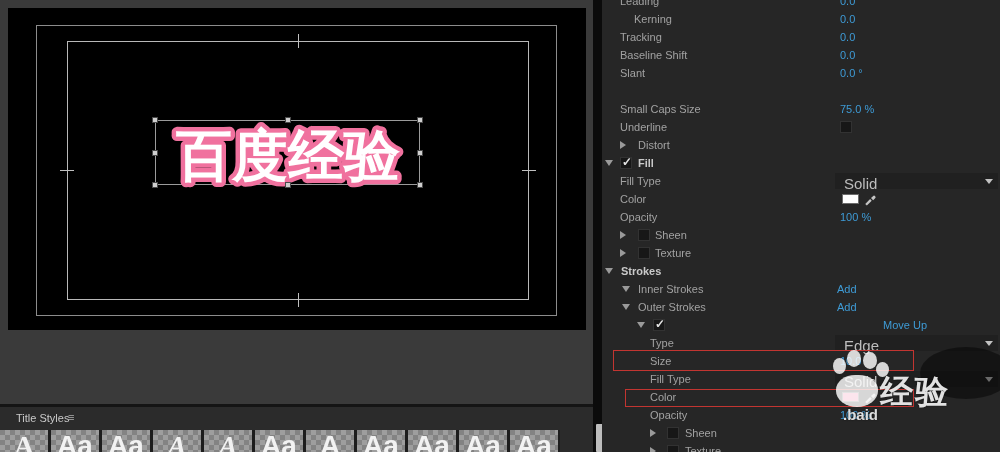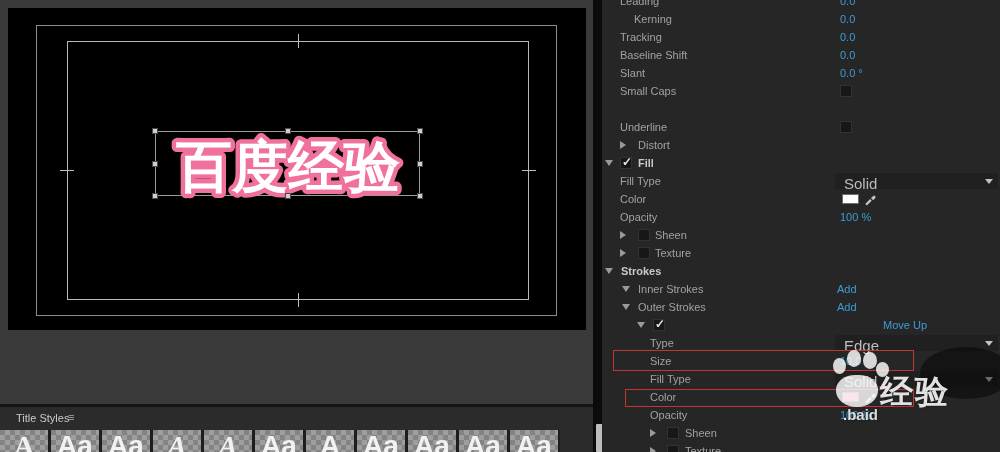--- a/index.html
+++ b/index.html
@@ -9,21 +9,21 @@
 
   
   .preview-panel{position:absolute;left:0;top:0;width:593px;height:404px;background:#3a3a3a;}
   .canvas{position:absolute;left:8px;top:8px;width:578px;height:322px;background:#000;}
   .safe-outer{position:absolute;left:28px;top:17px;width:521px;height:291px;border:1px solid #8c8c8c;}
   .safe-inner{position:absolute;left:59px;top:33px;width:462px;height:259px;border:1px solid #b9b9b9;}
   .tick{position:absolute;background:#c0c0c0;}
   .tick.v{width:1px;height:14px;}
   .tick.h{width:14px;height:1px;}
 
-  .text-selection{position:absolute;left:147px;top:123px;width:265px;height:65px;
+  .text-selection{position:absolute;left:147px;top:112px;width:265px;height:65px;
                   border:1px solid #9b9b9b;}
   .title-svg{position:absolute;left:-6px;top:-6px;overflow:visible;}
   .handle{position:absolute;width:6px;height:6px;background:#cfcfcf;border:1px solid #4a4a4a;}
 
   
   .titlestyles-panel{position:absolute;left:0;top:404px;width:593px;height:48px;background:#2b2b2b;border-top:3px solid #141414;}
   .ts-header{position:absolute;left:0;top:0;width:100%;height:21px;}
   .ts-title{position:absolute;left:16px;top:5px;font-size:11px;color:#c9c9c9;}
   .ts-menu{position:absolute;left:68px;top:4px;font-size:11px;color:#b0b0b0;}
   .ts-strip{position:absolute;left:0;top:23px;width:560px;height:25px;background:#1d1d1d;}
@@ -139,23 +139,23 @@
       <span class="value">0.0</span>
     </div>
     <div class="row" style="top:46px;">
       <span class="label" style="left:18px;">Baseline Shift</span>
       <span class="value">0.0</span>
     </div>
     <div class="row" style="top:64px;">
       <span class="label" style="left:18px;">Slant</span>
       <span class="value">0.0 °</span>
     </div>
-    <div class="row" style="top:82px;">
-      <span class="label" style="left:18px;">Small Caps</span>
-      <span class="cb" style="left:238px;"></span>
+    <div class="row" style="top:100px;">
+      <span class="label" style="left:18px;">Small Caps Size</span>
+      <span class="value">75.0 %</span>
     </div>
     <div class="row" style="top:136px;">
       <span class="tri tri-r" style="left:18px;"></span>
       <span class="label" style="left:36px;">Distort</span>
     </div>
     <div class="row" style="top:118px;">
       <span class="label" style="left:18px;">Underline</span>
       <span class="cb" style="left:238px;"></span>
     </div>
     <div class="row" style="top:154px;">

